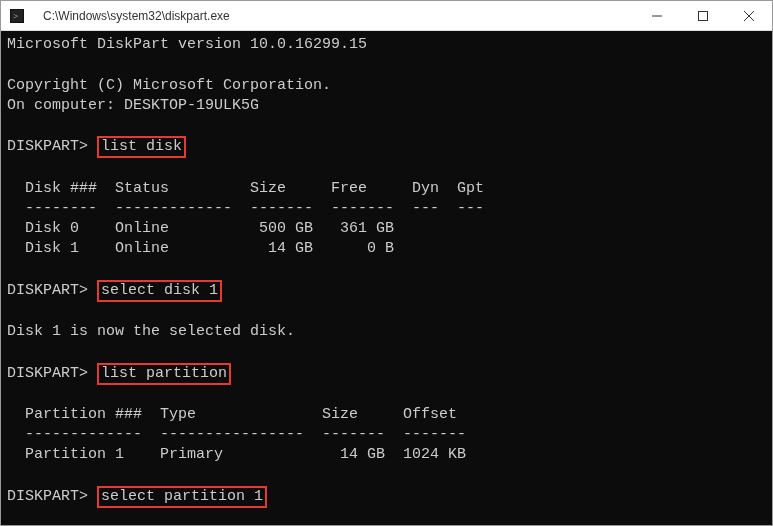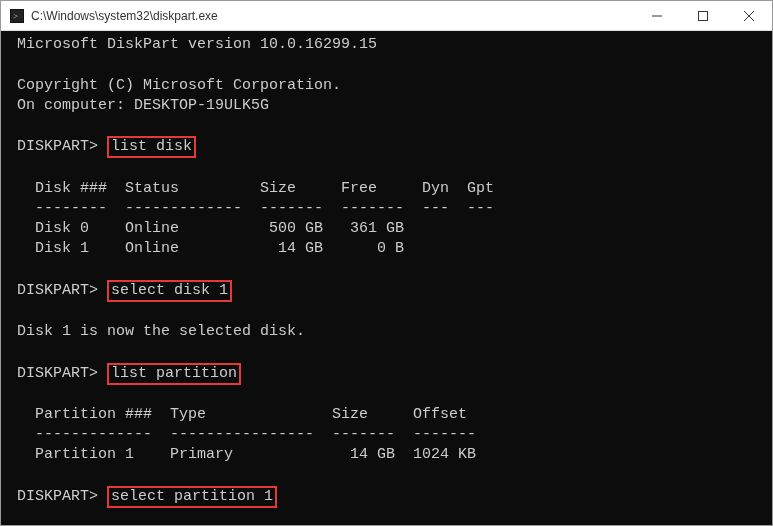--- a/index.html
+++ b/index.html
@@ -30,21 +30,21 @@
     color: #333;
   }
   .titlebar-icon {
     width: 16px;
     height: 16px;
     margin-right: 6px;
     display: flex;
     align-items: center;
     justify-content: center;
   }
-  .titlebar-title { flex: 1; }
+  .titlebar-title { flex: 1; margin-left: 12px; }
   .win-controls {
     display: flex;
     height: 100%;
   }
   .win-btn {
     width: 46px;
     height: 100%;
     display: flex;
     align-items: center;
     justify-content: center;
@@ -52,21 +52,21 @@
     font-size: 12px;
     color: #333;
   }
   .win-btn svg { display: block; }
   .terminal {
     flex: 1;
     background: #0c0c0c;
     color: #ccc;
     font-size: 15px;
     line-height: 1.35;
-    padding: 4px 16px;
+    padding: 4px 6px;
     white-space: pre;
     overflow: hidden;
   }
   .hl {
     border: 2px solid #e53935;
     padding: 0 2px;
     display: inline-block;
     line-height: 1.2;
   }
 </style>

